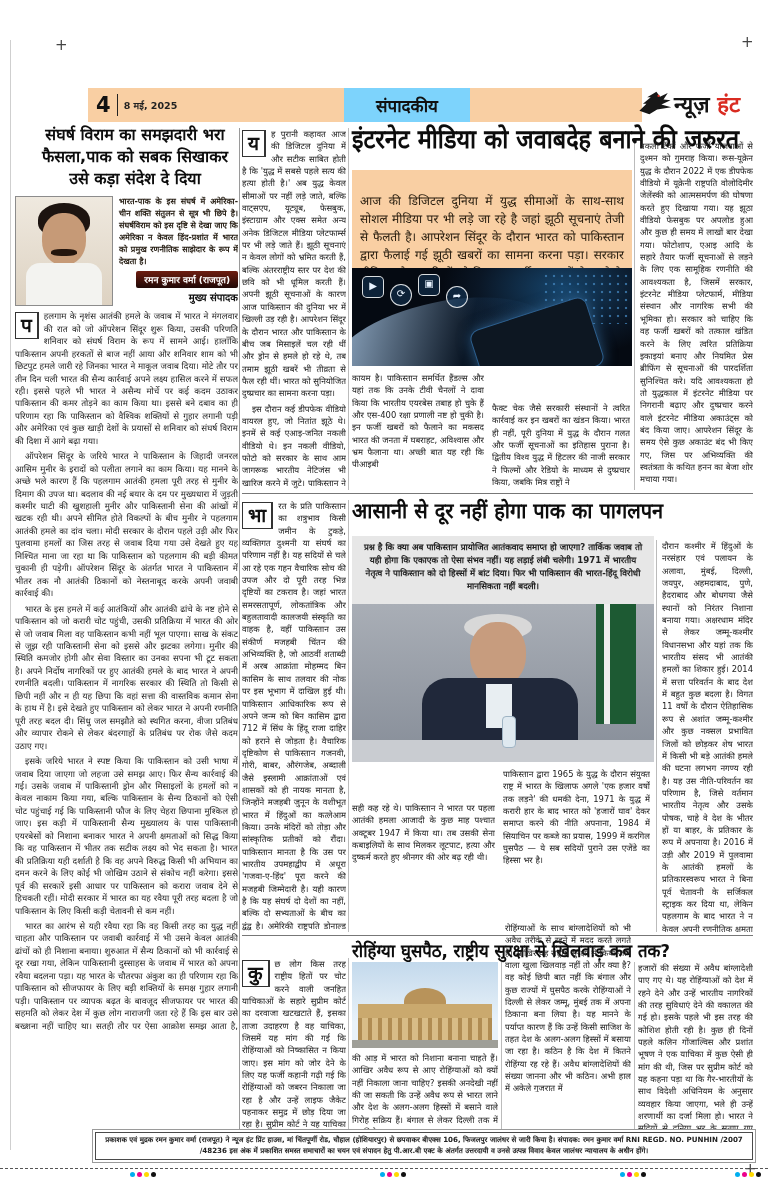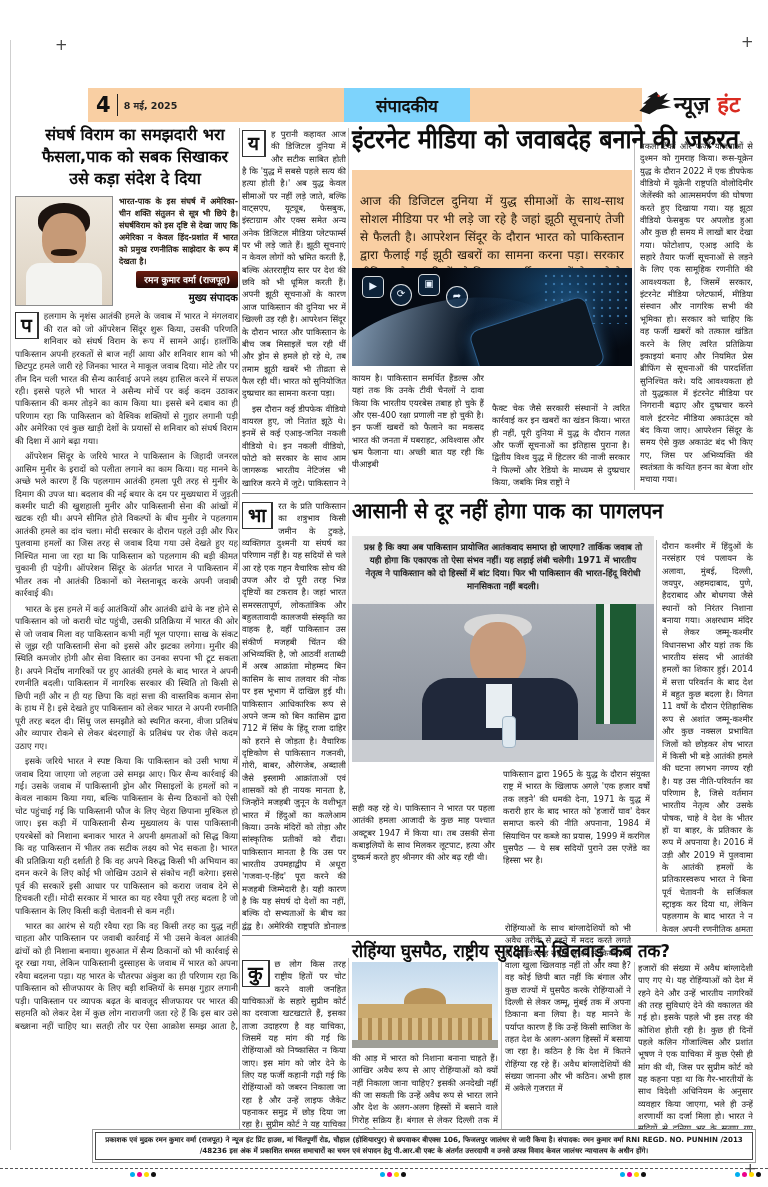--- a/index.html
+++ b/index.html
@@ -225,21 +225,21 @@
     <p class="first">की आड़ में भारत को निशाना बनाना चाहते हैं। आखिर अवैध रूप से आए रोहिंग्याओं को क्यों नहीं निकाला जाना चाहिए? इसकी अनदेखी नहीं की जा सकती कि उन्हें अवैध रूप से भारत लाने और देश के अलग-अलग हिस्सों में बसाने वाले गिरोह सक्रिय हैं। बंगाल से लेकर दिल्ली तक में यह गिरोह</p>
   </div>
   <div class="col" style="left:505px;top:922px;width:126px;height:170px;">
     <p class="first">रोहिंग्याओं के साथ बांग्लादेशियों को भी अवैध तरीके से रहने में मदद करते लगते हैं। आखिर यह राष्ट्रीय सुरक्षा से किया जाने वाला खुला खिलवाड़ नहीं तो और क्या है? वह कोई छिपी बात नहीं कि बंगाल और कुछ राज्यों में घुसपैठ करके रोहिंग्याओं ने दिल्ली से लेकर जम्मू, मुंबई तक में अपना ठिकाना बना लिया है। यह मानने के पर्याप्त कारण हैं कि उन्हें किसी साजिश के तहत देश के अलग-अलग हिस्सों में बसाया जा रहा है। कठिन है कि देश में कितने रोहिंग्या रह रहे हैं। अवैध बांग्लादेशियों की संख्या जानना और भी कठिन। अभी हाल में अकेले गुजरात में</p>
   </div>
   <div class="col" style="left:638px;top:962px;width:115px;height:170px;">
     <p class="first">हजारों की संख्या में अवैध बांग्लादेशी पाए गए थे। यह रोहिंग्याओं को देश में रहने देने और उन्हें भारतीय नागरिकों की तरह सुविधाएं देने की वकालत की गई हो। इसके पहले भी इस तरह की कोशिश होती रही है। कुछ ही दिनों पहले कलिन गोंजाल्विस और प्रशांत भूषण ने एक याचिका में कुछ ऐसी ही मांग की थी, जिस पर सुप्रीम कोर्ट को यह कहना पड़ा था कि गैर-भारतीयों के साथ विदेशी अधिनियम के अनुसार व्यवहार किया जाएगा, भले ही उन्हें शरणार्थी का दर्जा मिला हो। भारत ने सदियों से दुनिया भर के सताए गए लोगों को शरण दी है, लेकिन आज की परिस्थितियां बिल्कुल अलग हैं।</p>
   </div>
 
   <div class="footer">
-    <span>प्रकाशक एवं मुद्रक रमन कुमार वर्मा (राजपूत) ने न्यूज हंट प्रिंट हाउस, मां चिंतपूर्णी रोड, चौहाल (होशियारपुर) से छपवाकर बीएक्स 106, फिजलपुर जालंधर से जारी किया है। संपादक: रमन कुमार वर्मा RNI REGD. NO. PUNHIN /2013</span>
+    <span>प्रकाशक एवं मुद्रक रमन कुमार वर्मा (राजपूत) ने न्यूज हंट प्रिंट हाउस, मां चिंतपूर्णी रोड, चौहाल (होशियारपुर) से छपवाकर बीएक्स 106, फिजलपुर जालंधर से जारी किया है। संपादक: रमन कुमार वर्मा RNI REGD. NO. PUNHIN /2007</span>
     <span>/48236 इस अंक में प्रकाशित समस्त समाचारों का चयन एवं संपादन हेतु पी.आर.बी एक्ट के अंतर्गत उत्तरदायी व उनसे उत्पन्न विवाद केवल जालंधर न्यायालय के अधीन होंगे।</span>
   </div>
 
   <div class="regline"></div>
   <div class="regdots" style="left:130px;">
     <div class="dot dc"></div>
       <div class="dot dm"></div>
       <div class="dot dy"></div>
       <div class="dot dk"></div>
   </div>

